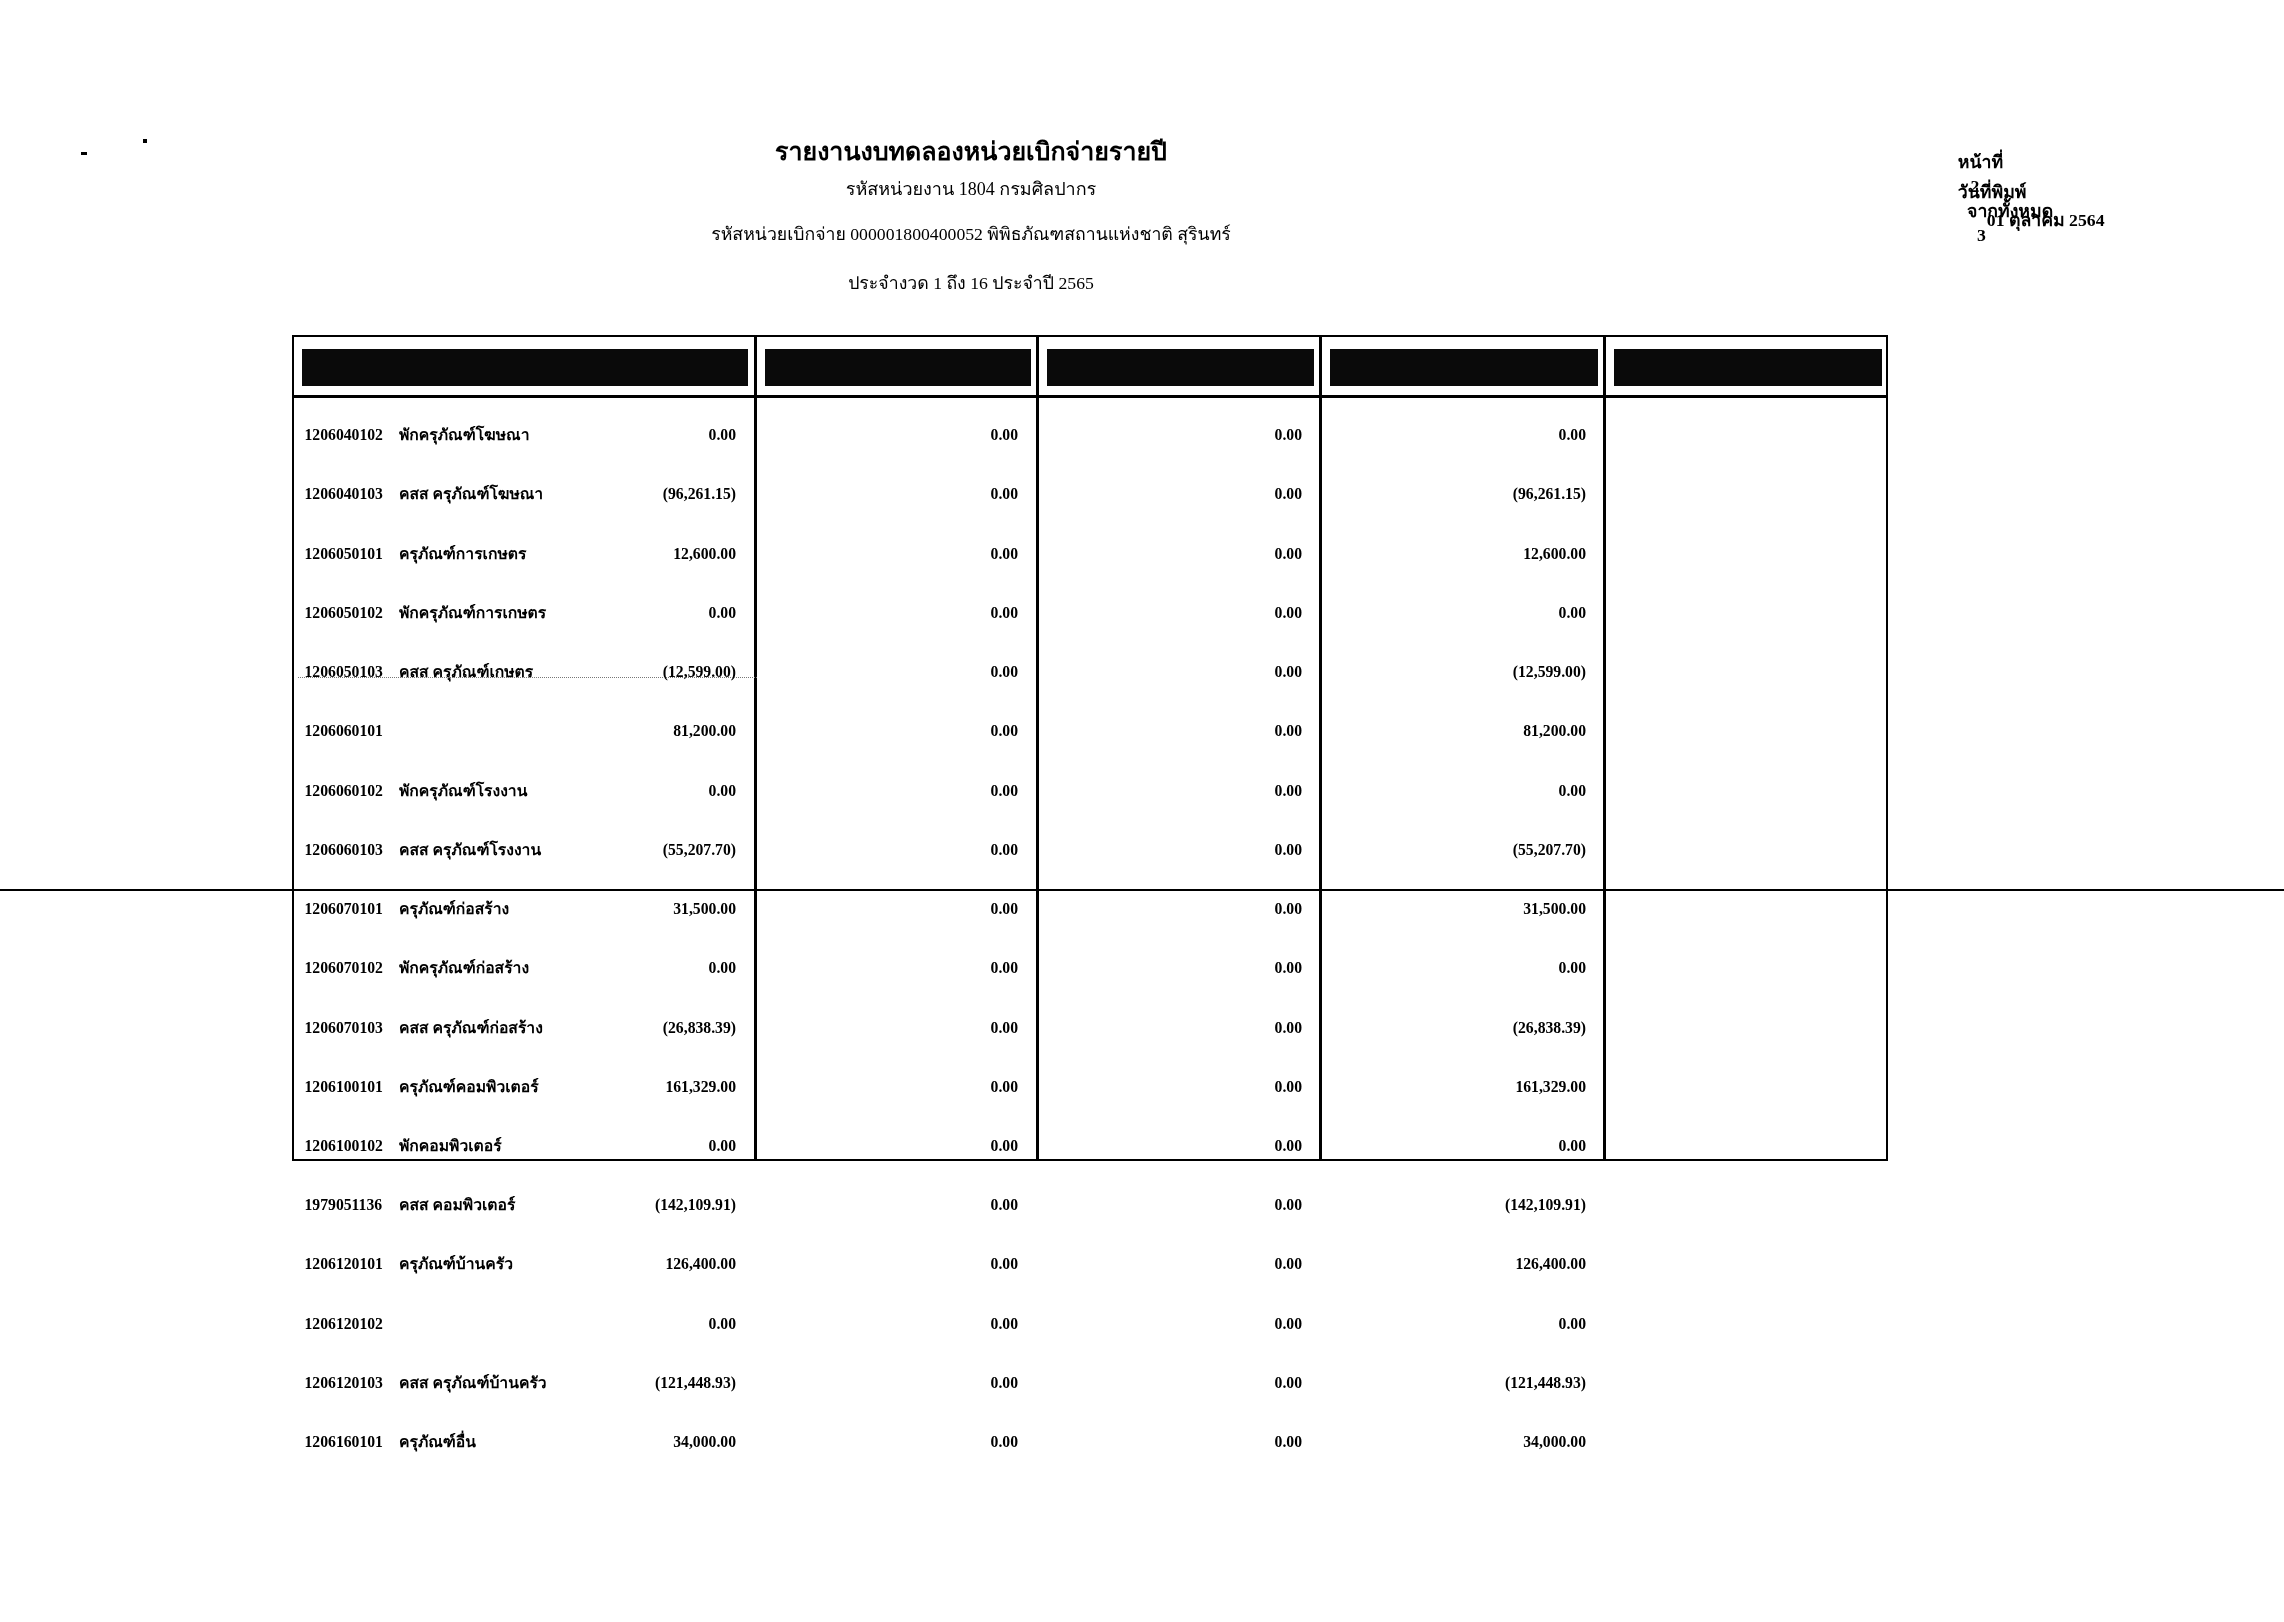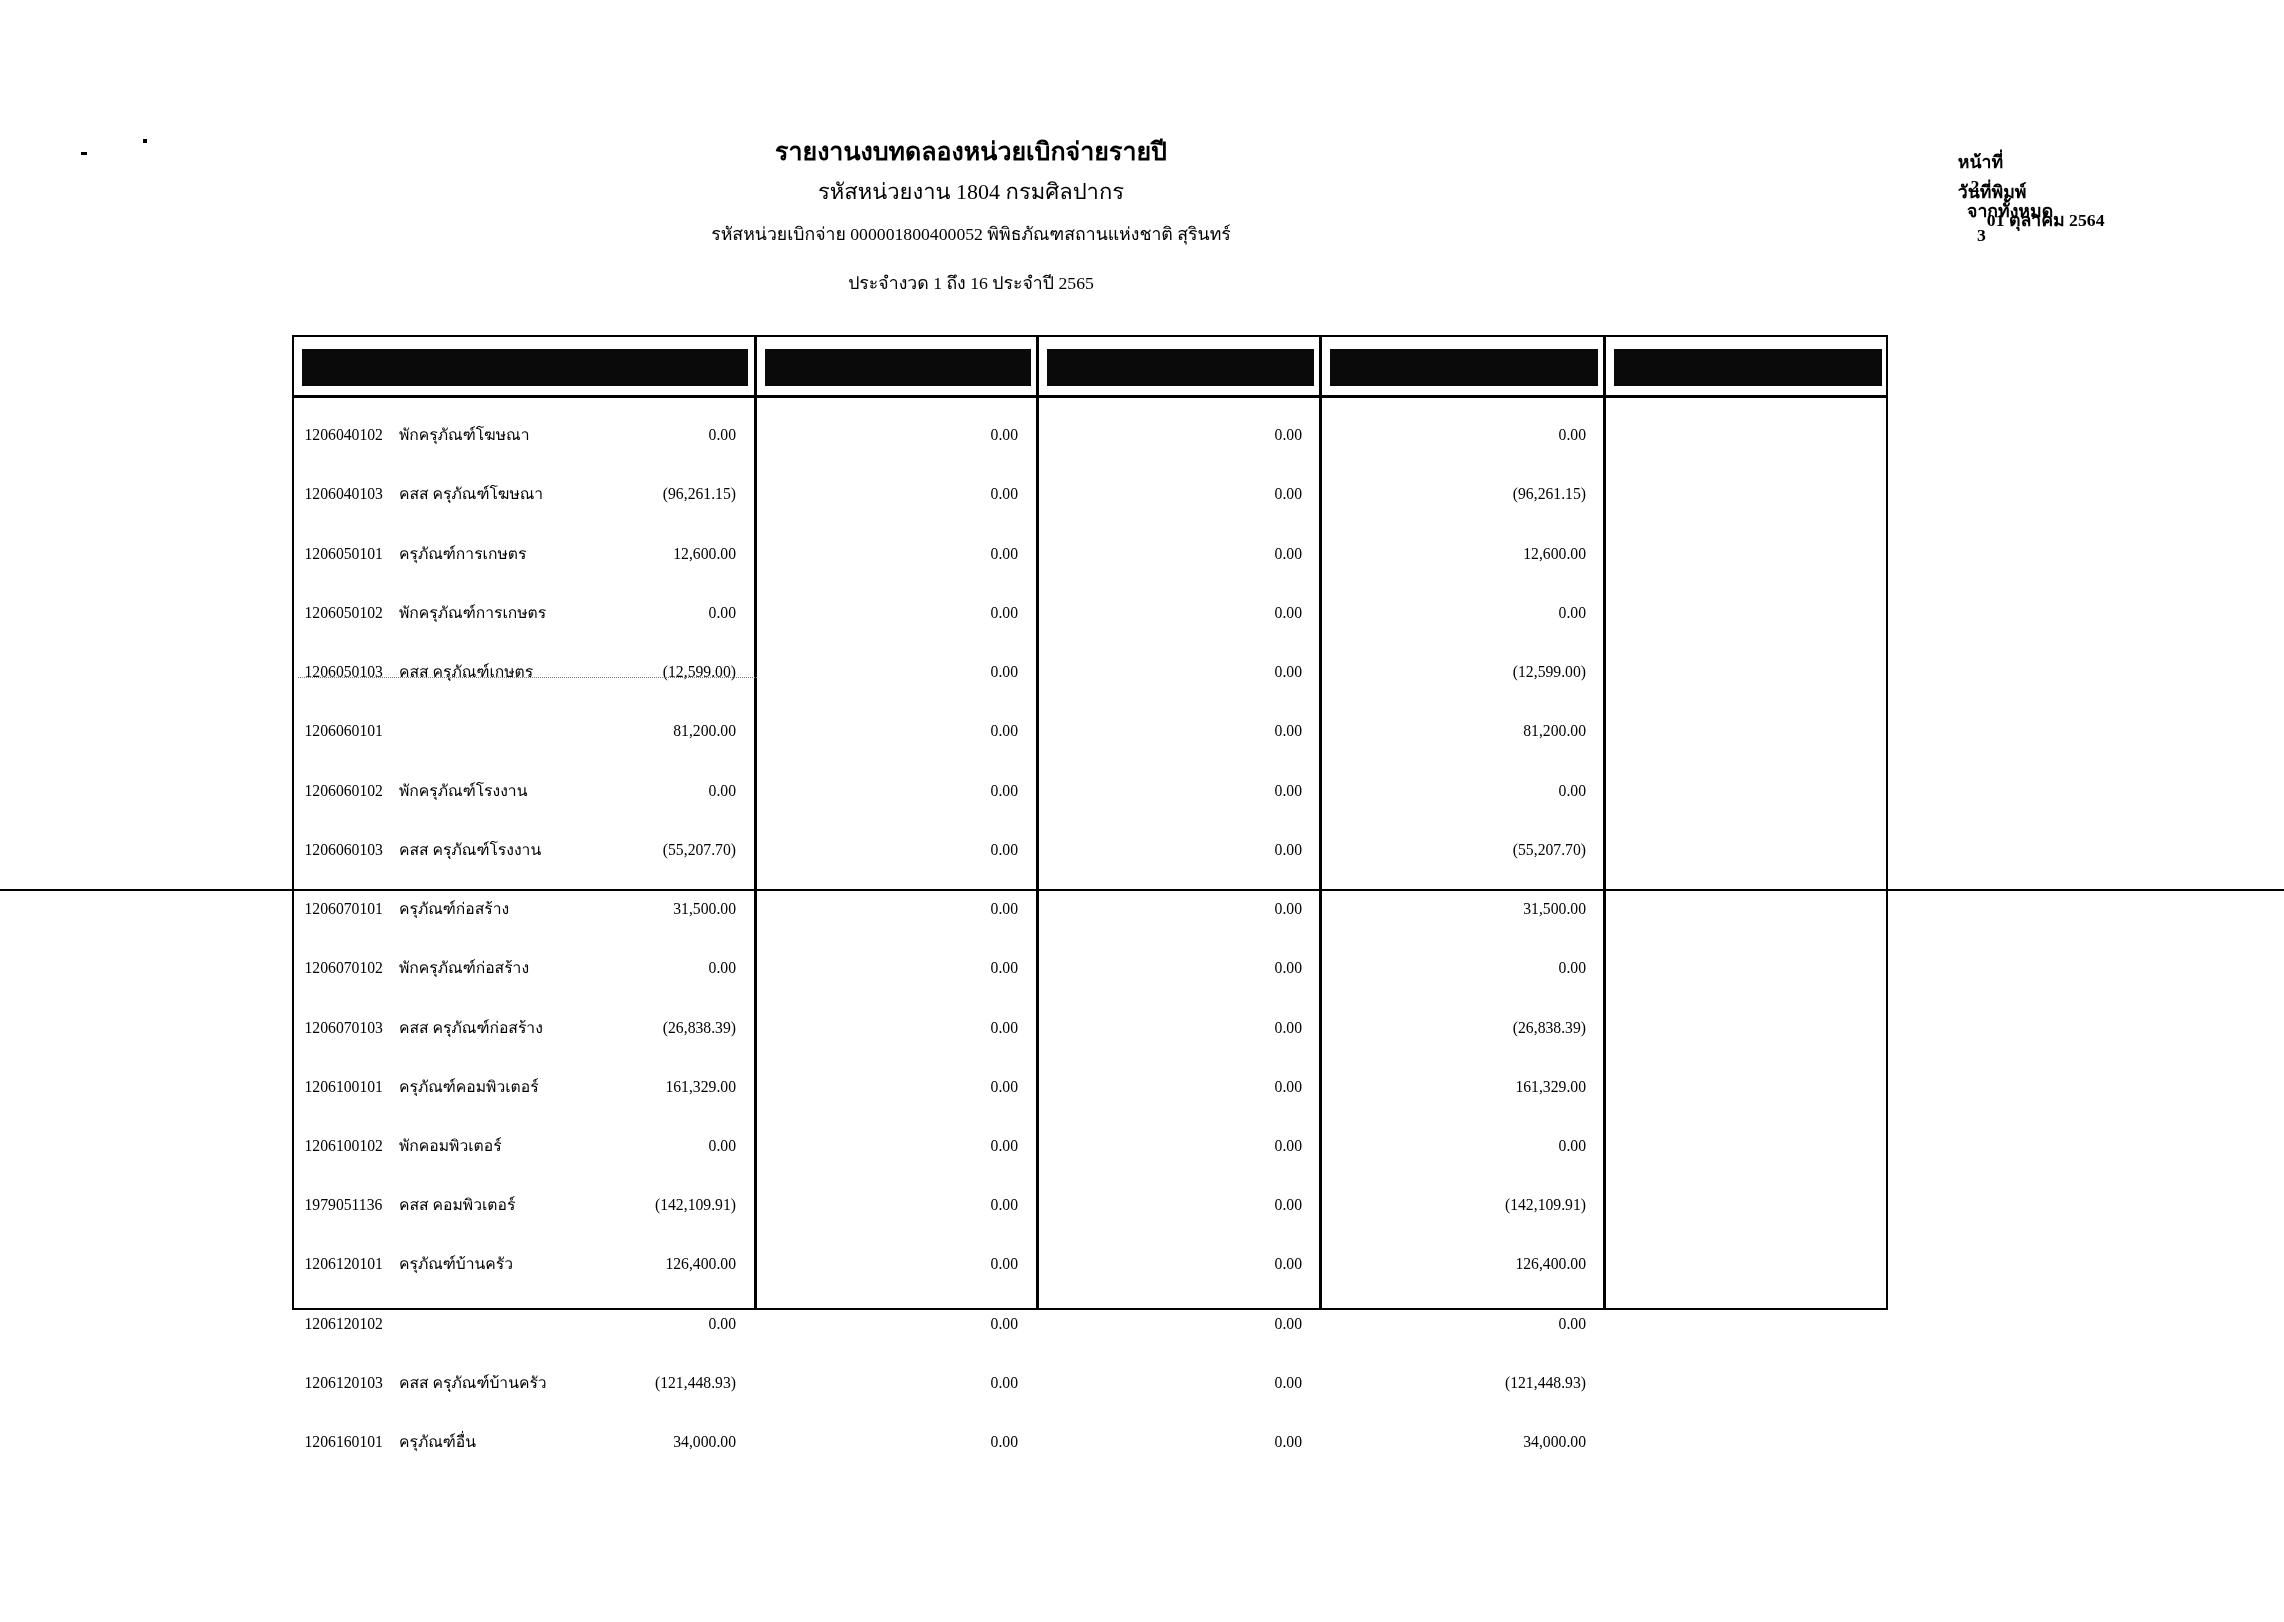--- a/index.html
+++ b/index.html
@@ -1,30 +1,30 @@
 <!DOCTYPE html>
 <html style="font-size:10.5px"><head>
 <meta charset="utf-8">
 <style>
   html, body { margin:0; padding:0; background:#fff; }
   body { width:2284px; height:1622px; position:relative; overflow:hidden;
          font-family:"Liberation Serif","DejaVu Serif",serif; color:#000; }
   .abs { position:absolute; }
   .title { left:0; width:1942px; text-align:center; }
   #t-main { top:131px; font-size:25px; font-weight:bold; }
-  #t-agency { top:174px; font-size:22px; }
+  #t-agency { top:174px; font-size:18px; }
   #t-unit { top:220px; font-size:17.7px; }
   #t-period { top:269px; font-size:17.7px; }
   .meta { font-size:17.7px; font-weight:bold; white-space:pre; }
   #meta-page { left:1949px; top:127px; }
   #meta-date { left:1949px; top:157px; }
   .speck { background:#000; }
 
-  #table { left:292px; top:335px; width:1596px; height:975px;
-           border:2.6px solid #000; box-sizing:border-box; }
+  #table { left:292px; top:335px; width:1596px; height:826px;
+           border:2.6px solid #000; box-sizing:border-box;font-weight:bold; }
   .vline { position:absolute; top:0; bottom:0; width:2.6px; background:#000; }
   #hdr-rule { position:absolute; left:0; right:0; top:58px; height:2.6px; background:#000; }
   .hcell { position:absolute; top:11.8px; height:37px; background:#0a0a0a;
            color:#3a3a3a; font-size:15.7px; text-align:center; line-height:37px; overflow:hidden; }
   .row { position:absolute; left:0; right:0; height:59px; }
   .cell { position:absolute; top:0; height:59px; line-height:59px; font-size:15.7px; white-space:nowrap; }
   .c-code { left:10.5px; width:105px; }
   .c-name { left:105px; width:341px; }
   .num { text-align:right; }
   #page-rule { left:0; top:889px; width:2284px; height:2px; background:#000; }

